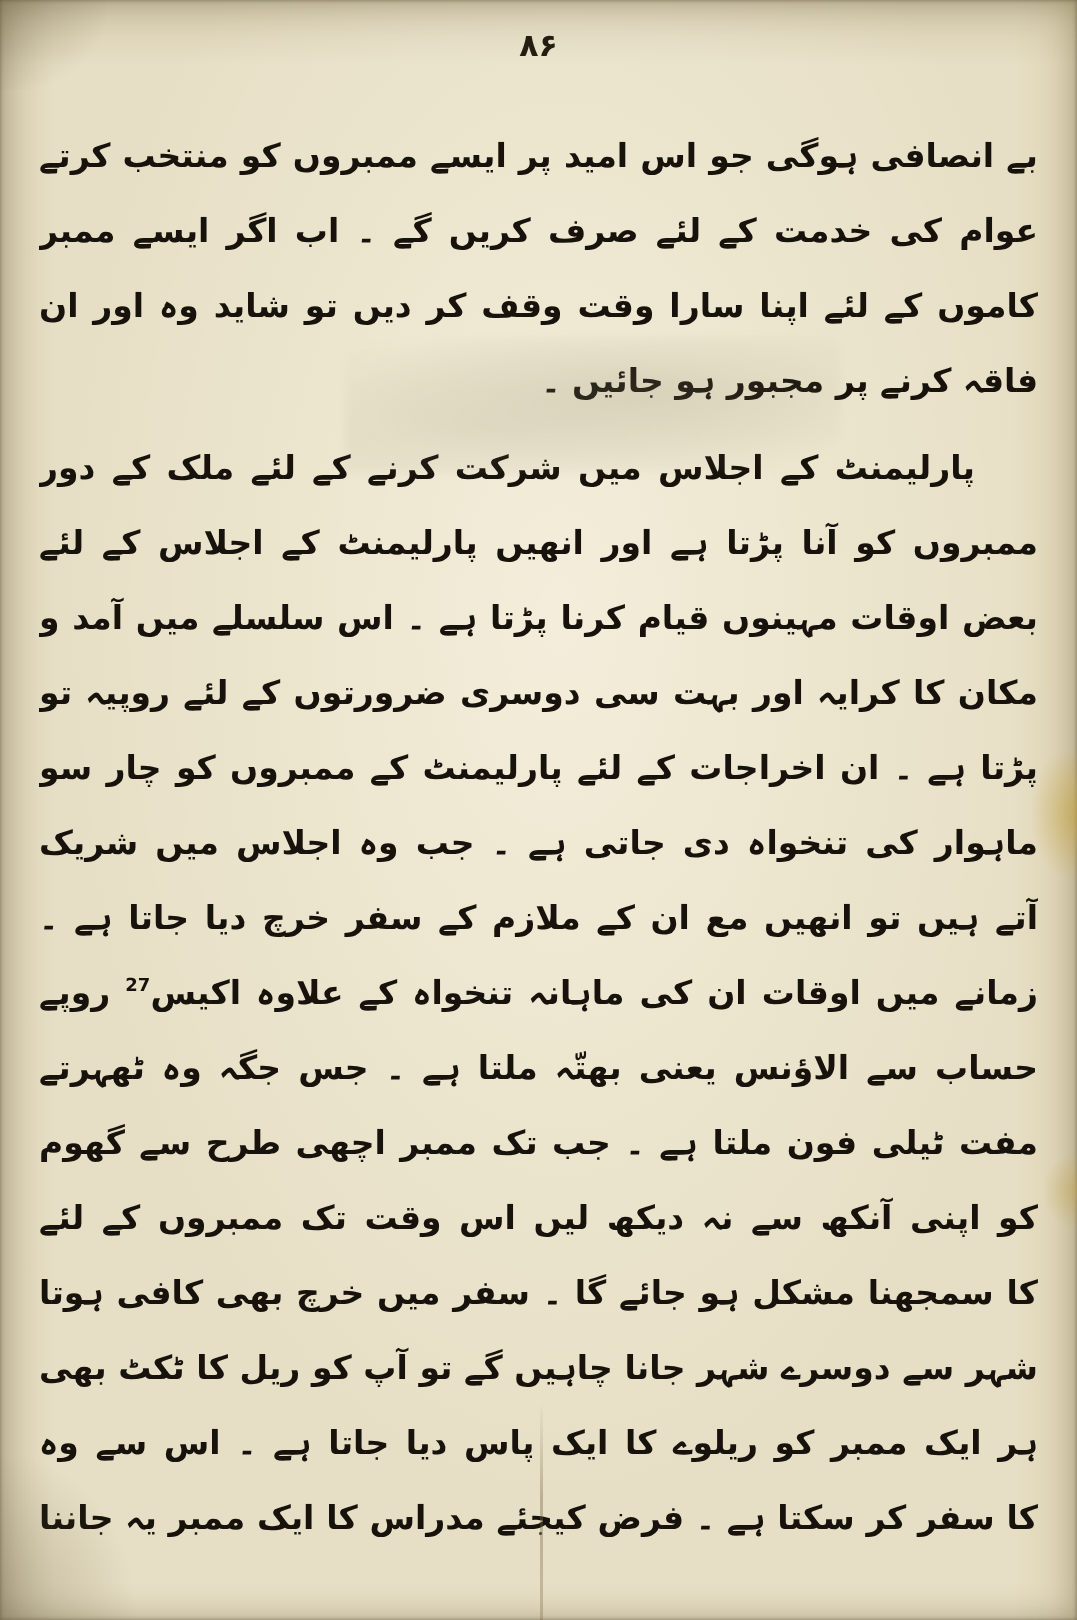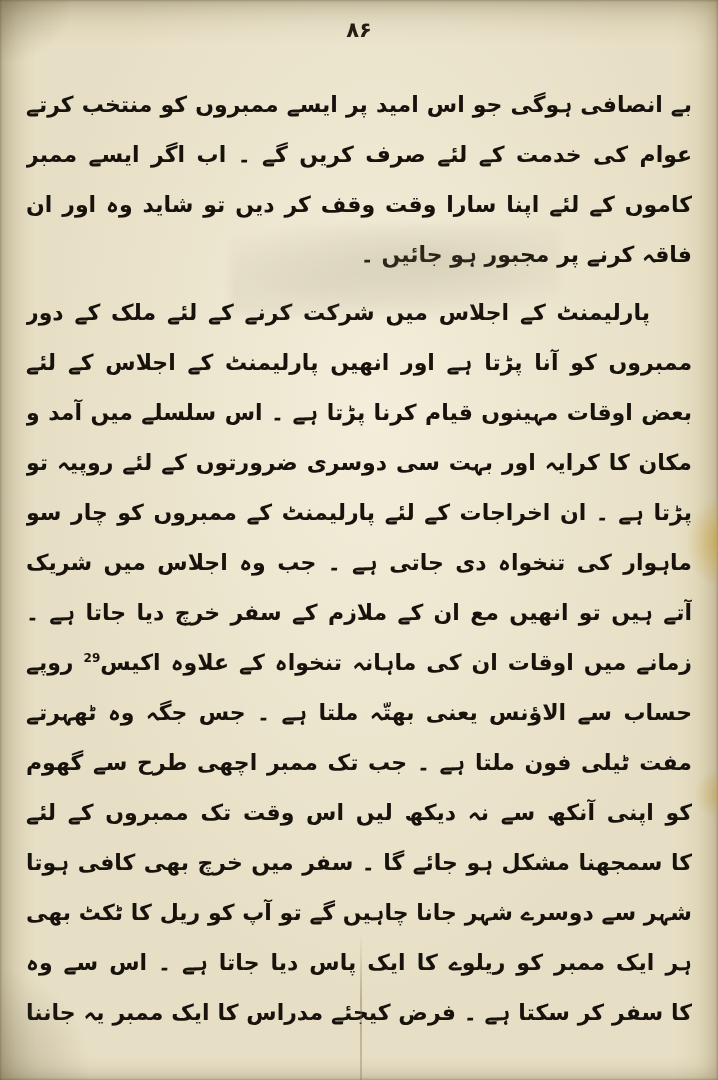--- a/index.html
+++ b/index.html
@@ -114,21 +114,21 @@
 
     <div class="para">
       <div class="line para-start">پارلیمنٹ کے اجلاس میں شرکت کرنے کے لئے ملک کے دور دراز علاقوں سے</div>
       <div class="line">ممبروں کو آنا پڑتا ہے اور انھیں پارلیمنٹ کے اجلاس کے لئے دہلی میں ہفتوں بلکہ</div>
       <div class="line">بعض اوقات مہینوں قیام کرنا پڑتا ہے ۔ اس سلسلے میں آمد و رفت ۔ کھانا کپڑا</div>
       <div class="line">مکان کا کرایہ اور بہت سی دوسری ضرورتوں کے لئے روپیہ تو خرچ کرنا ہی</div>
       <div class="line">پڑتا ہے ۔ ان اخراجات کے لئے پارلیمنٹ کے ممبروں کو چار سو روپے</div>
       <div class="line">ماہوار کی تنخواہ دی جاتی ہے ۔ جب وہ اجلاس میں شریک ہونے کے لئے</div>
       <div class="line">آتے ہیں تو انھیں مع ان کے ملازم کے سفر خرچ دیا جاتا ہے ۔ اجلاس کے</div>
       <div class="line">
-        <span>زمانے میں اوقات ان کی ماہانہ تنخواہ کے علاوہ اکیس</span><sup class="fn-sup">29</sup><span> روپے روزانہ کے</span>
+        <span>زمانے میں اوقات ان کی ماہانہ تنخواہ کے علاوہ اکیس</span><sup class="fn-sup">27</sup><span> روپے روزانہ کے</span>
       </div>
       <div class="line">حساب سے الاؤنس یعنی بھتّہ ملتا ہے ۔ جس جگہ وہ ٹھہرتے ہیں وہاں ان کو ایک</div>
       <div class="line">مفت ٹیلی فون ملتا ہے ۔ جب تک ممبر اچھی طرح سے گھوم پھر کر ساری چیزوں</div>
       <div class="line">کو اپنی آنکھ سے نہ دیکھ لیں اس وقت تک ممبروں کے لئے ملک کے مسائل</div>
       <div class="line">کا سمجھنا مشکل ہو جائے گا ۔ سفر میں خرچ بھی کافی ہوتا ہے ۔ جب آپ ایک</div>
       <div class="line">شہر سے دوسرے شہر جانا چاہیں گے تو آپ کو ریل کا ٹکٹ بھی خریدنا ہوگا</div>
       <div class="line">ہر ایک ممبر کو ریلوے کا ایک پاس دیا جاتا ہے ۔ اس سے وہ ملک میں ہر جگہ</div>
       <div class="line">کا سفر کر سکتا ہے ۔ فرض کیجئے مدراس کا ایک ممبر یہ جاننا چاہتا ہے کہ</div>
     </div>
 

